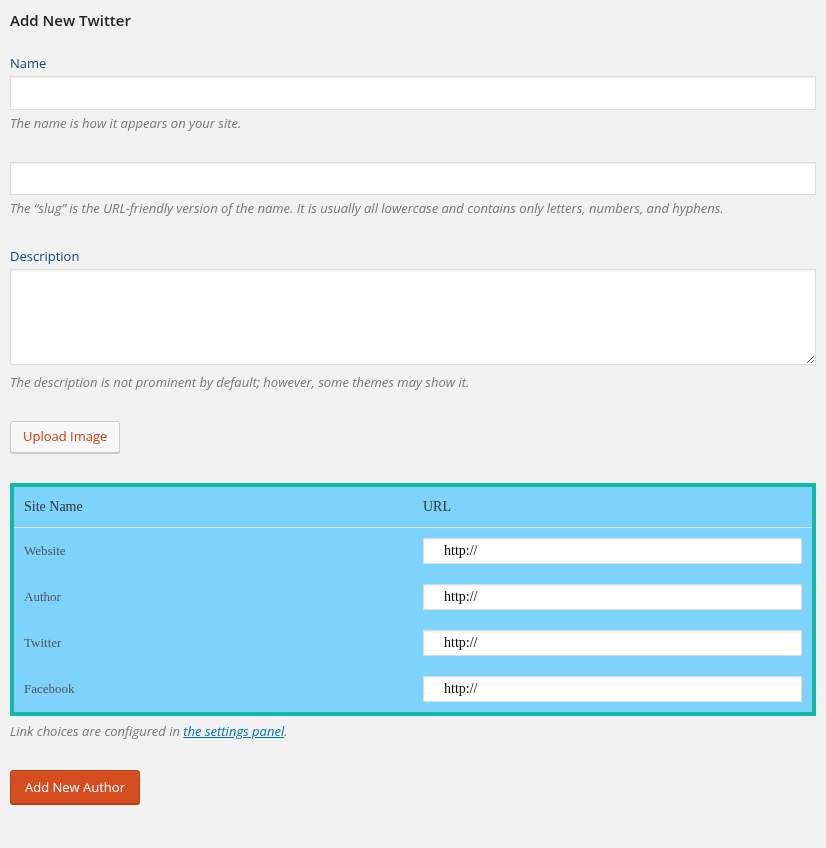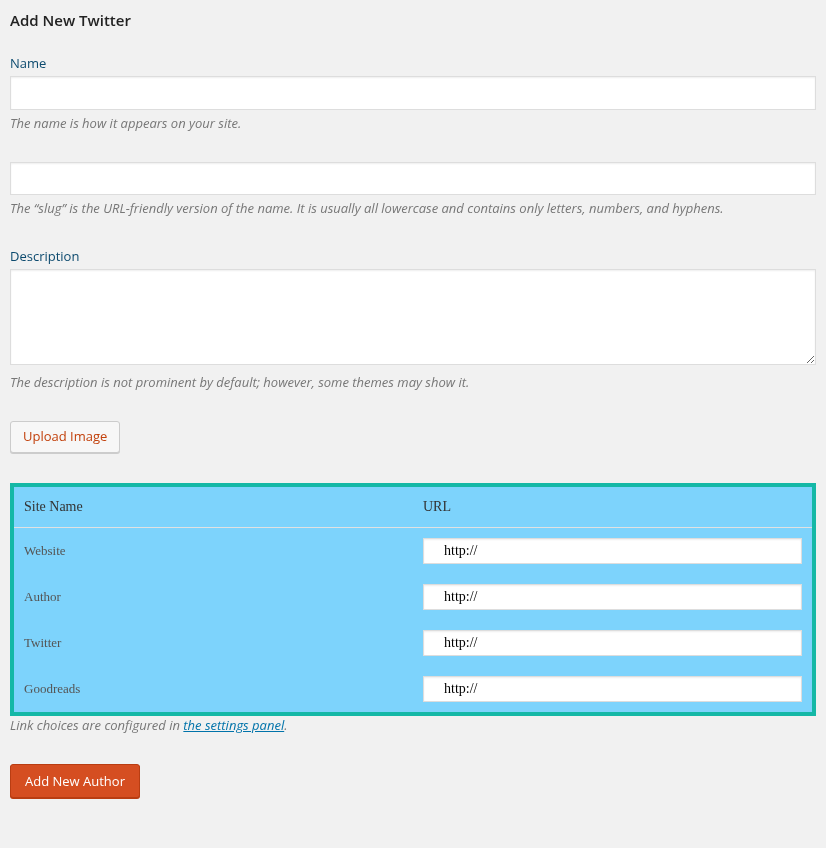--- a/index.html
+++ b/index.html
@@ -90,20 +90,21 @@
       border: 1px solid #ddd;
       background: #fff;
       font-size: 14px;
       box-shadow: inset 0 1px 2px rgba(0,0,0,0.07);
       font-family: inherit;
     }
     .links-hint {
       color: #777;
       font-style: italic;
       font-size: 13px;
+      margin-top: 6px;
     }
     .links-hint a {
       color: #0073aa;
       text-decoration: underline;
       font-style: italic;
     }
     .primary-button {
       display: inline-block;
       background: #d54e21;
       border: 1px solid #b93d12;
@@ -160,21 +161,21 @@
       </tr>
       <tr>
         <td>Author</td>
         <td><input type="text" class="url-input" value="http://" style=""></td>
       </tr>
       <tr>
         <td>Twitter</td>
         <td><input type="text" class="url-input" value="http://" style=""></td>
       </tr>
       <tr>
-        <td>Goodreads</td>
+        <td>Facebook</td>
         <td><input type="text" class="url-input" value="http://" style=""></td>
       </tr>
     </tbody>
   </table>
   <p class="links-hint">
     <span>Link choices are configured in </span><a href="#">the settings panel</a><span>.</span>
   </p>
 </div>
 
 <button type="submit" class="primary-button">Add New Author</button>

